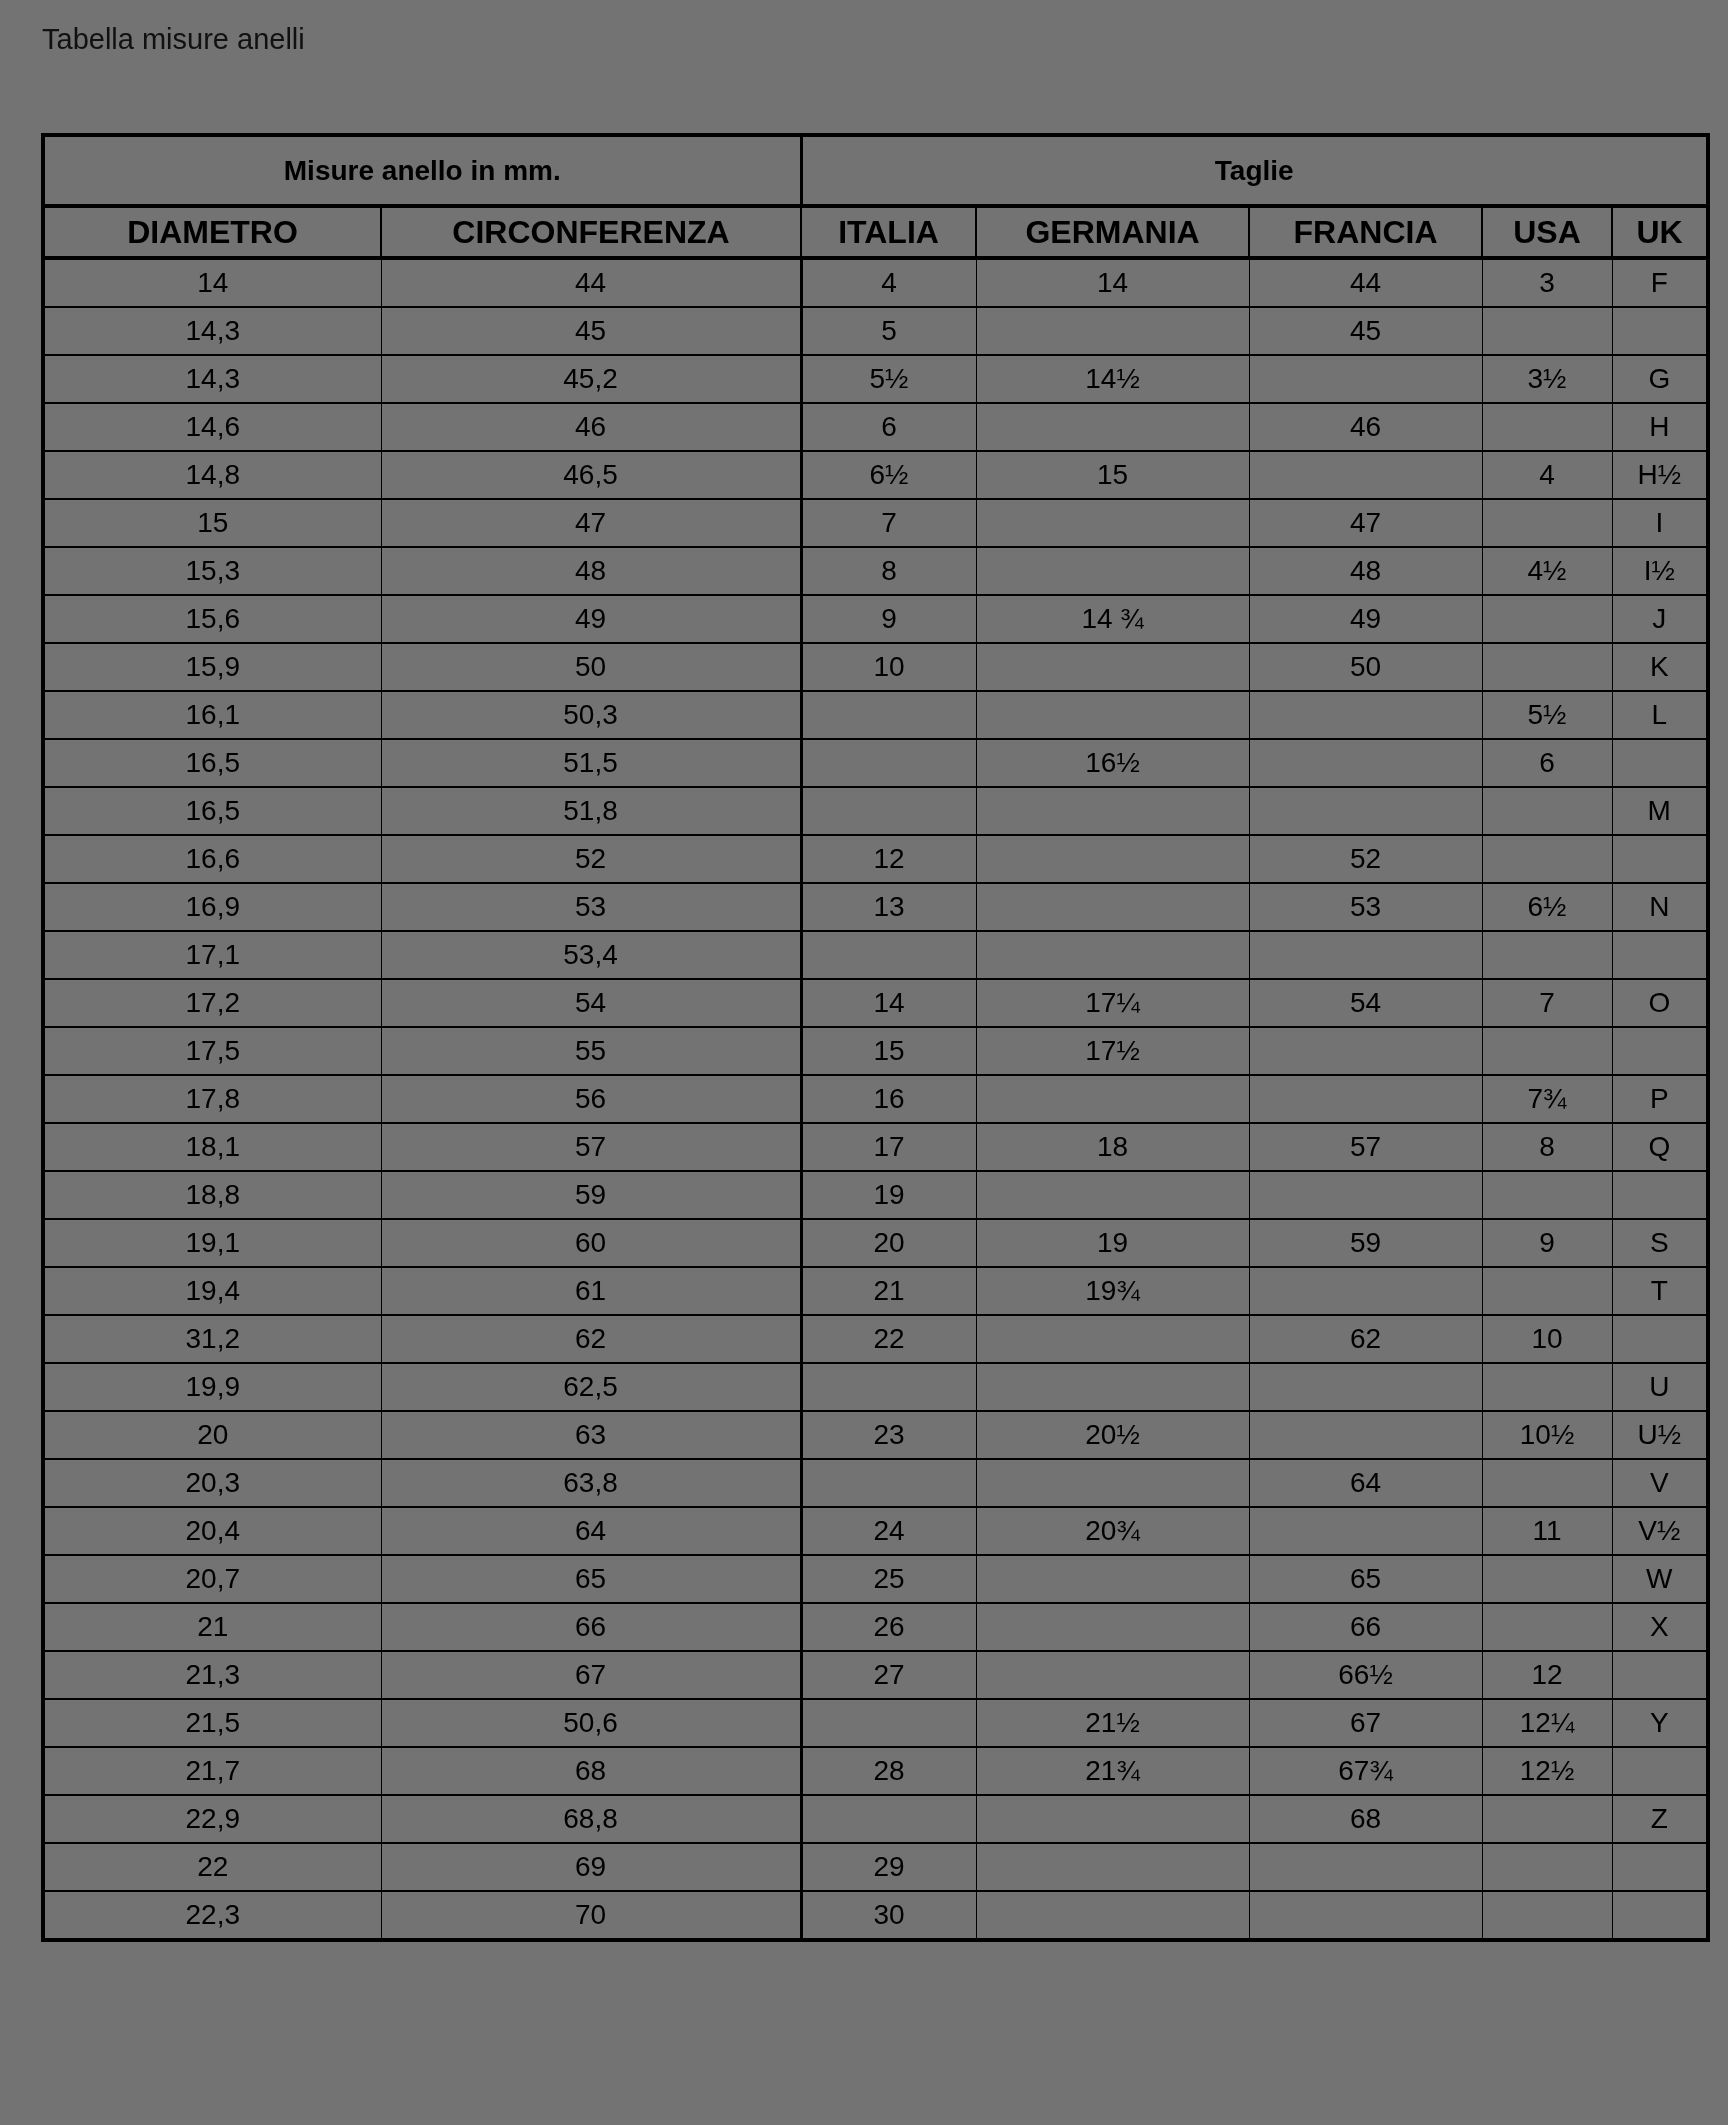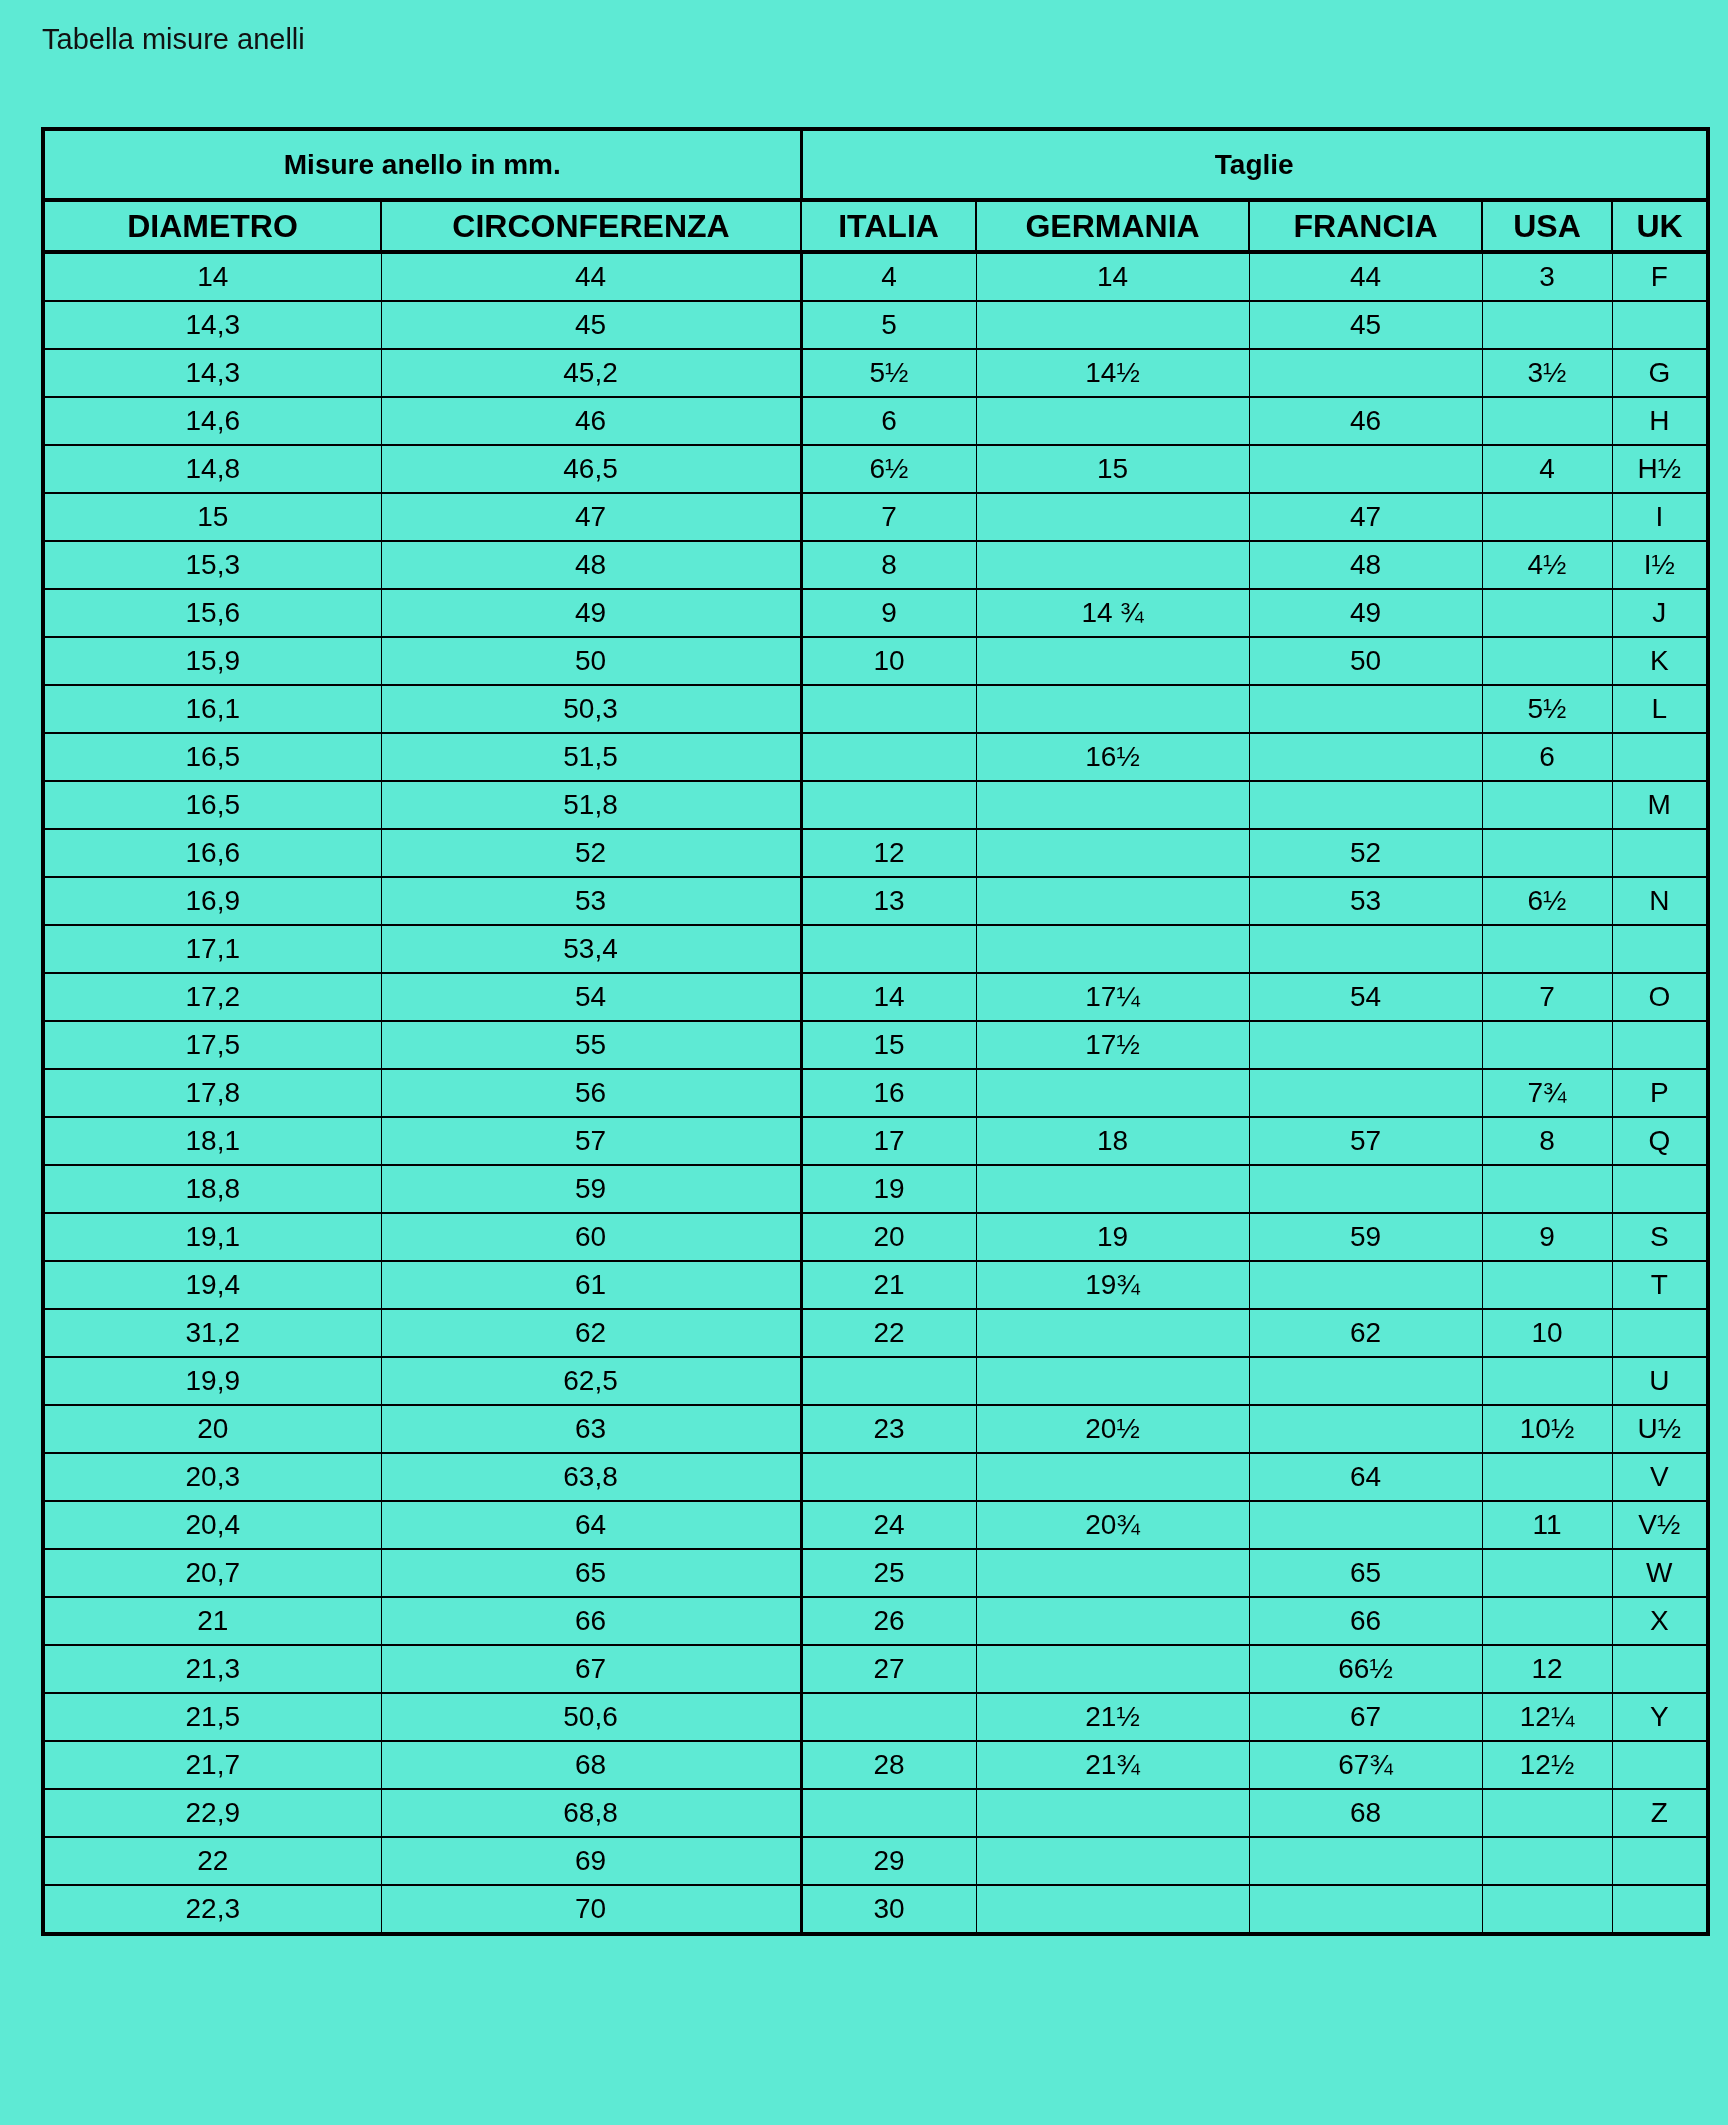--- a/index.html
+++ b/index.html
@@ -6,36 +6,36 @@
     margin: 0;
     padding: 0;
     background: #ffffff;
     font-family: "Liberation Sans", "DejaVu Sans", sans-serif;
     color: #000000;
   }
   .page {
     position: relative;
     width: 1728px;
     height: 2125px;
-    background: #5eead4;
+    background: #737373;
     overflow: hidden;
   }
   .doc-title {
     position: absolute;
     left: 42px;
     top: 23.4px;
     font-size: 29px;
     font-weight: 400;
     color: #111111;
     letter-spacing: 0px;
   }
   table.ring-table {
     position: absolute;
     left: 41px;
-    top: 127px;
+    top: 133px;
     width: 1665px;
     border-collapse: collapse;
     table-layout: fixed;
     border: 4.5px solid #000000;
   }
   .ring-table th, .ring-table td {
     border: 1.8px solid #000000;
     text-align: center;
     vertical-align: middle;
     padding: 0;

